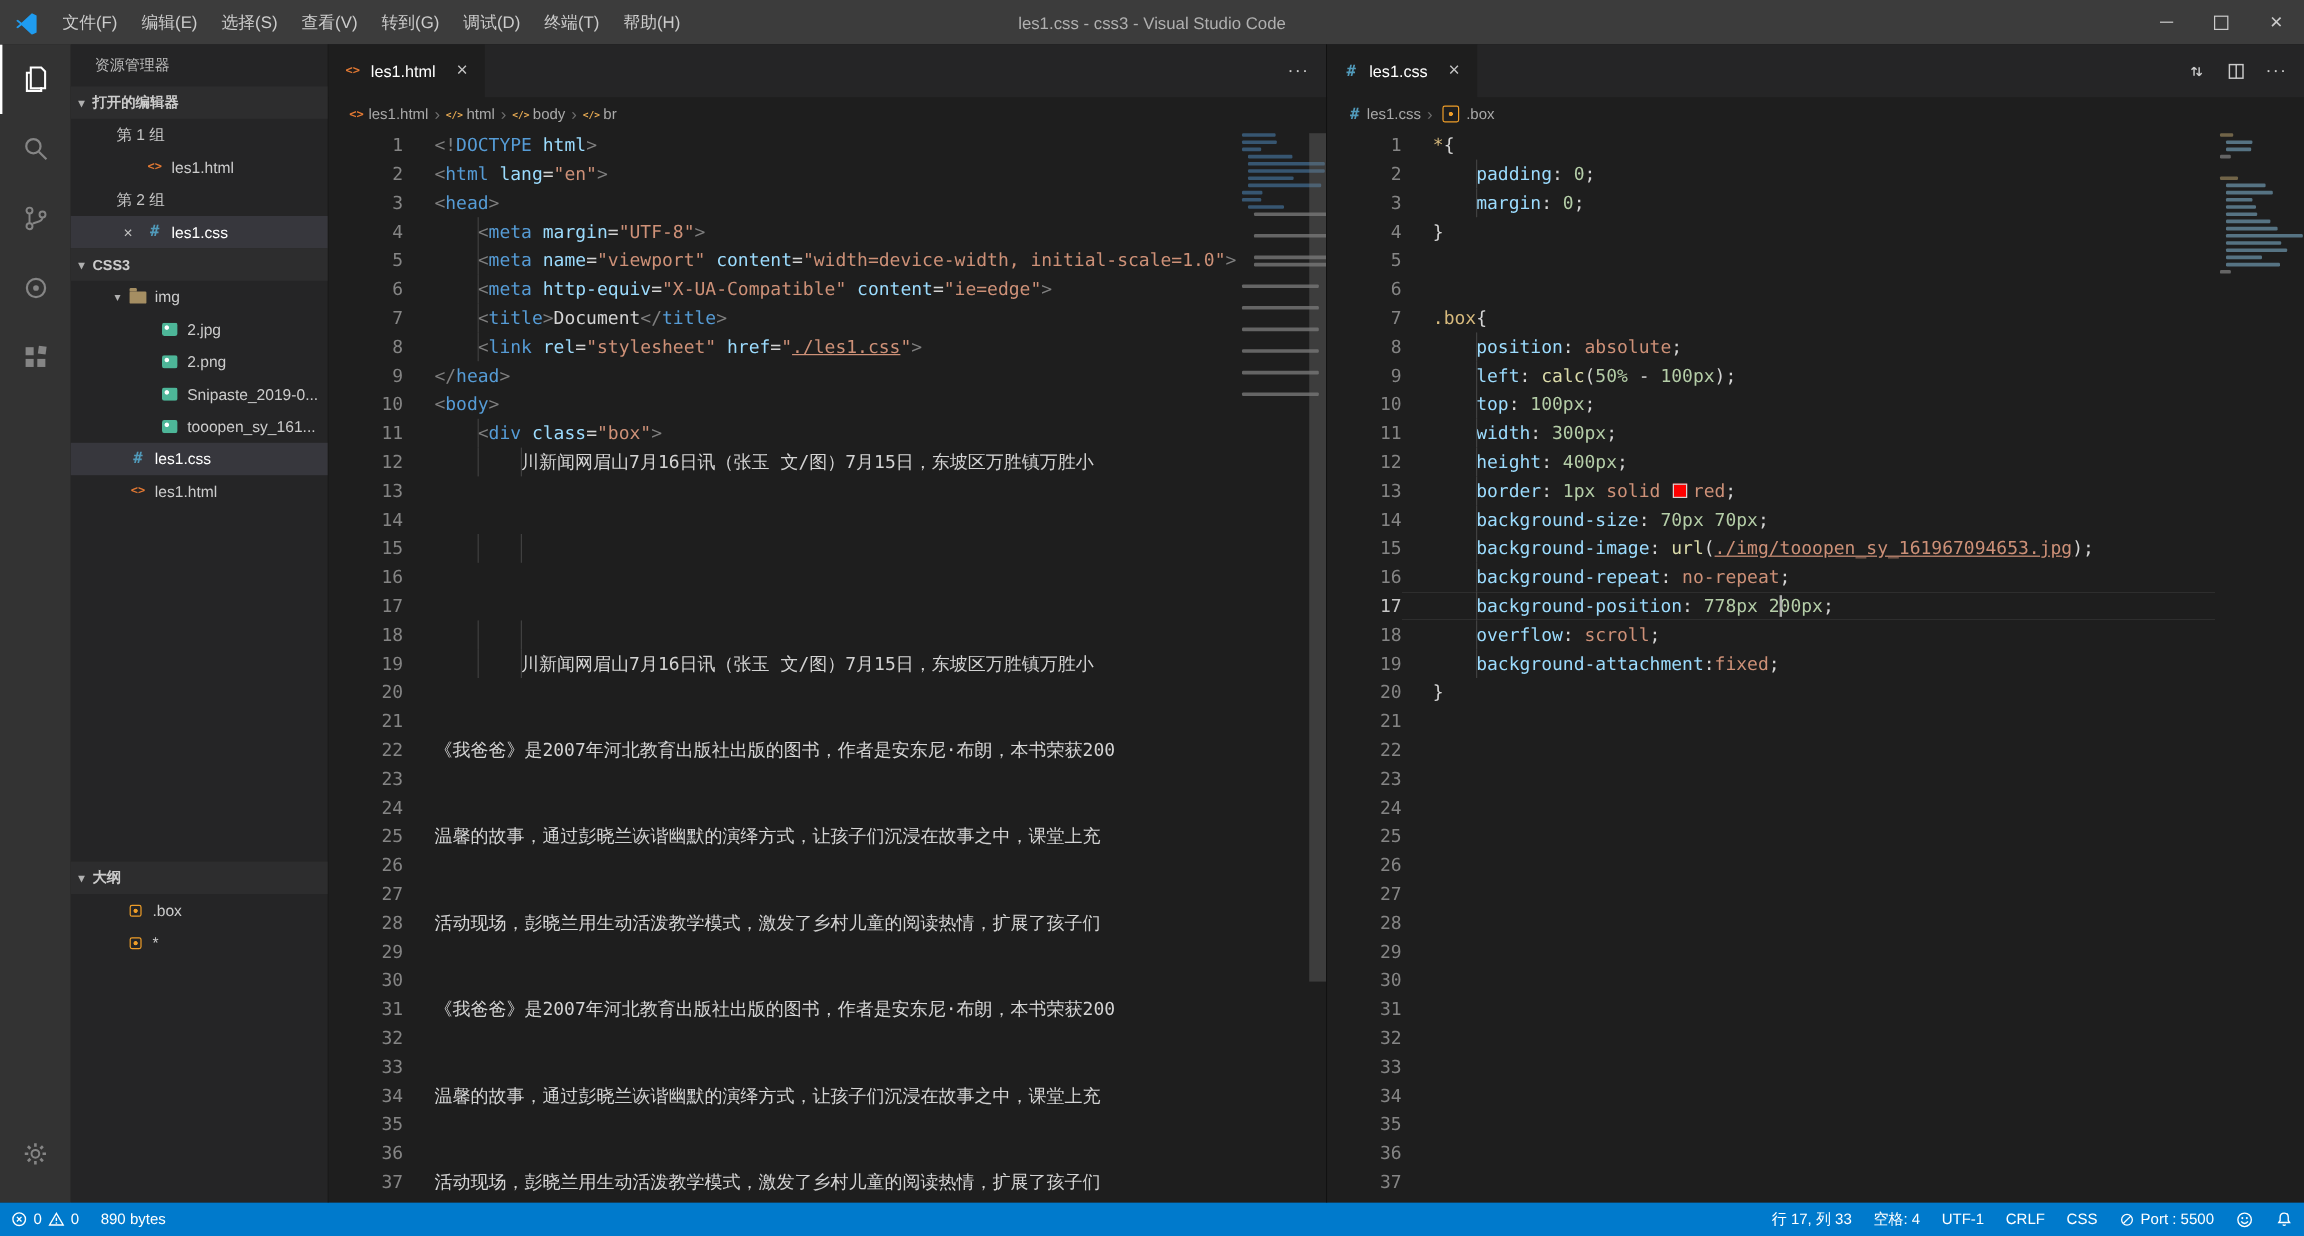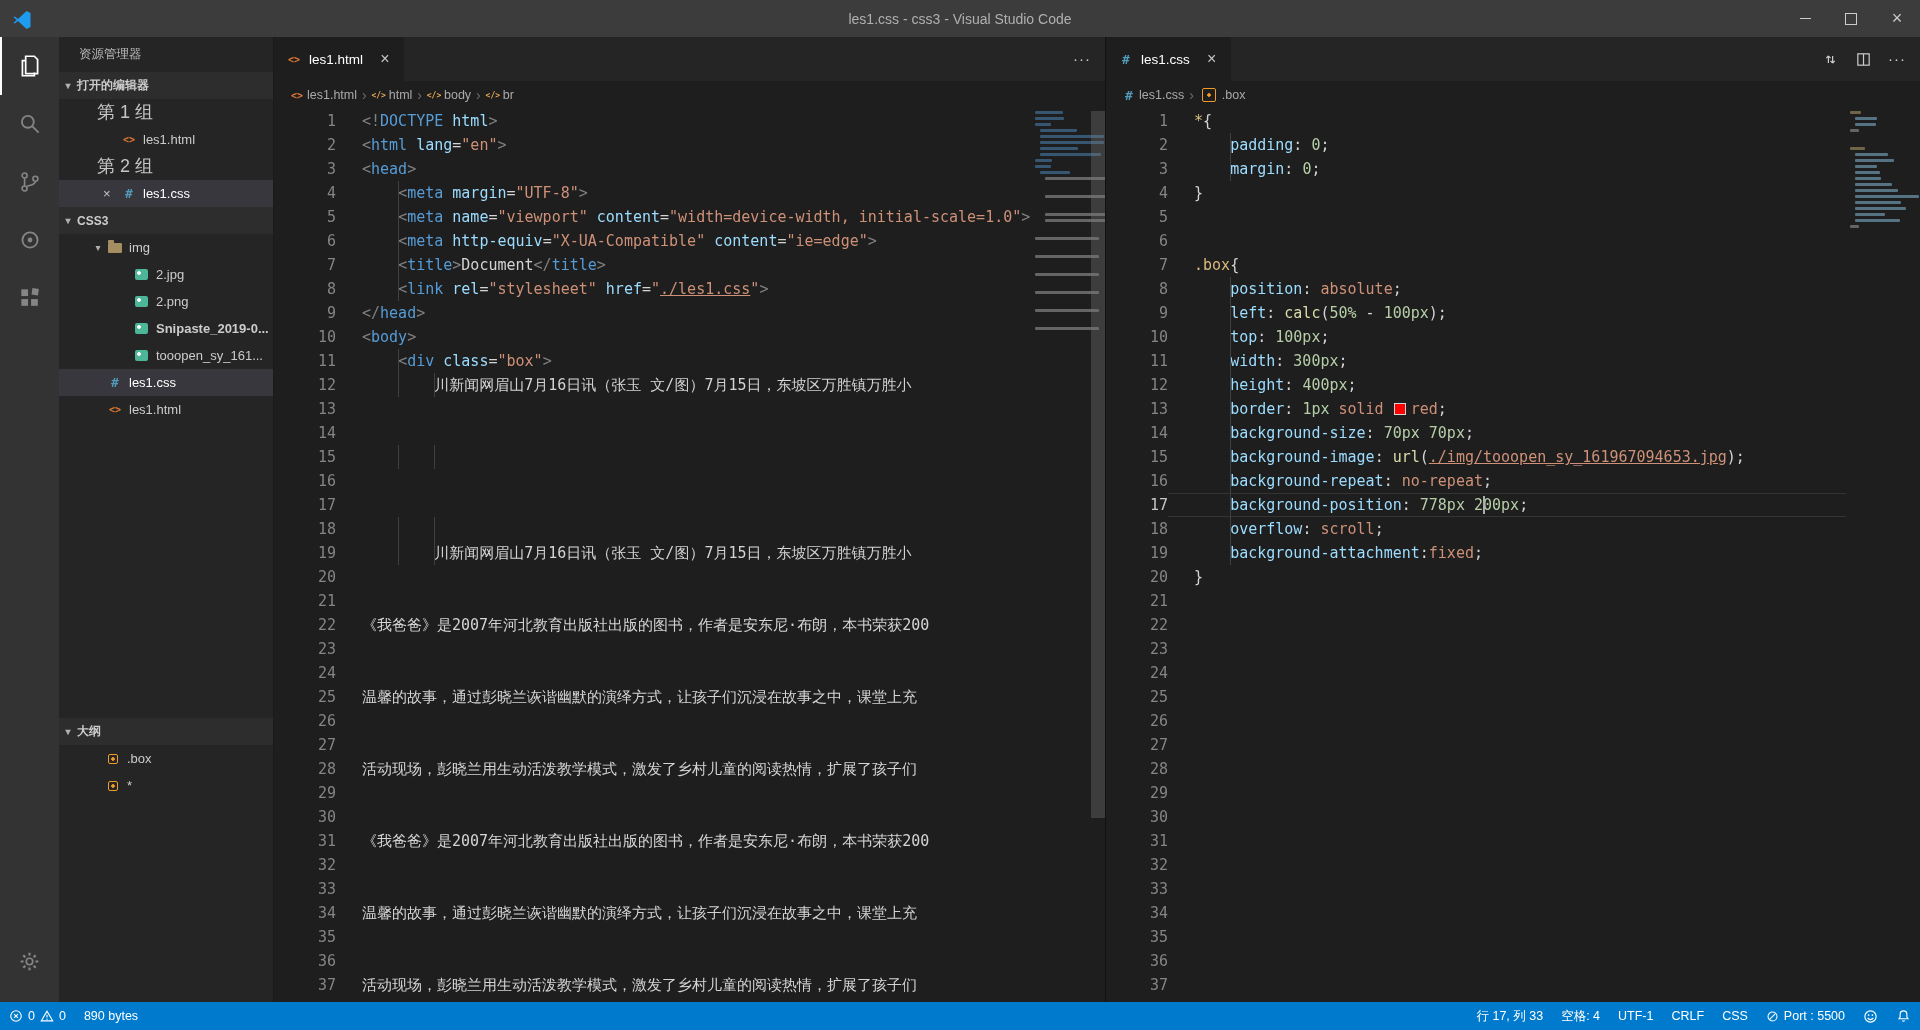--- a/index.html
+++ b/index.html
@@ -28,21 +28,21 @@
   .ab-bottom { margin-bottom:12px; }
 
   
   .sidebar { width:215px; background:#252526; color:#cccccc; font-size:13px; position:relative; border-right:1px solid #1a1a1a; }
   .sidebar-title { height:35px; line-height:35px; padding-left:20px; font-size:12.5px; color:#bbbbbb; }
   .section-header { height:27px; display:flex; align-items:center; background:#2d2d2e; font-weight:bold; font-size:12px; color:#cccccc; }
   .tw { width:18px; text-align:center; font-size:10px; color:#b0b0b0; }
   .tw::before { content:"▾"; }
   .row { height:27px; display:flex; align-items:center; white-space:nowrap; overflow:hidden; }
   .row.selected { background:#37373d; color:#ffffff; }
-  .oe-group { height:27px; line-height:27px; padding-left:38px; color:#c5c5c5; font-size:18px; }
+  .oe-group { height:27px; line-height:27px; padding-left:38px; color:#c5c5c5; font-size:13px; }
   .oe-file { padding-left:44px; }
   .oe-close { width:18px; color:#c5c5c5; font-size:13px; }
   .oe-close::before { content:"×"; }
   .oe-close.hidden::before { content:""; }
   .lbl { margin-left:6px; }
   .sb-spacer { height:295px; }
 
   
   .fi { display:inline-flex; width:16px; height:16px; align-items:center; justify-content:center;
         font-family:"DejaVu Sans Mono", monospace; font-weight:bold; flex:none; }
@@ -100,20 +100,30 @@
 </style>
 </head>
 <body>
 
 <div class="titlebar">
   <span class="logo">
     <svg width="20" height="20" viewBox="0 0 24 24">
         <path fill="#1f9cf0" d="M17.5 2.5 7.2 11.9 3.4 9 1.8 9.9l3.9 3.3-3.9 3.3 1.6.9 3.8-2.9 10.3 9.4 4.7-2.3V4.8z"></path>
       </svg>
   </span>
+  <div class="menubar">
+      <span class="menu-item">文件(F)</span>
+      <span class="menu-item">编辑(E)</span>
+      <span class="menu-item">选择(S)</span>
+      <span class="menu-item">查看(V)</span>
+      <span class="menu-item">转到(G)</span>
+      <span class="menu-item">调试(D)</span>
+      <span class="menu-item">终端(T)</span>
+      <span class="menu-item">帮助(H)</span>
+    </div>
   <div class="title-center">les1.css - css3 - Visual Studio Code</div>
   <div class="win-controls">
     <div class="win-btn">
         <span class="glyph-min"></span>
       </div>
     <div class="win-btn">
         <span class="glyph-max"></span>
       </div>
     <div class="win-btn">
         <span class="glyph-close"></span>
@@ -199,21 +209,21 @@
           <span class="lbl">img</span>
         </div>
         <div class="row tree" style="padding-left: 74px;">
           <span class="fi image"></span>
           <span class="lbl">2.jpg</span>
         </div>
         <div class="row tree" style="padding-left: 74px;">
           <span class="fi image"></span>
           <span class="lbl">2.png</span>
         </div>
-        <div class="row tree" style="padding-left: 74px; font-weight: bold;">
+        <div class="row tree" style="padding-left: 74px;">
           <span class="fi image"></span>
           <span class="lbl">Snipaste_2019-0...</span>
         </div>
         <div class="row tree" style="padding-left: 74px;">
           <span class="fi image"></span>
           <span class="lbl">tooopen_sy_161...</span>
         </div>
         <div class="row tree selected" style="padding-left: 48px;">
           <span class="fi css"></span>
           <span class="lbl">les1.css</span>

